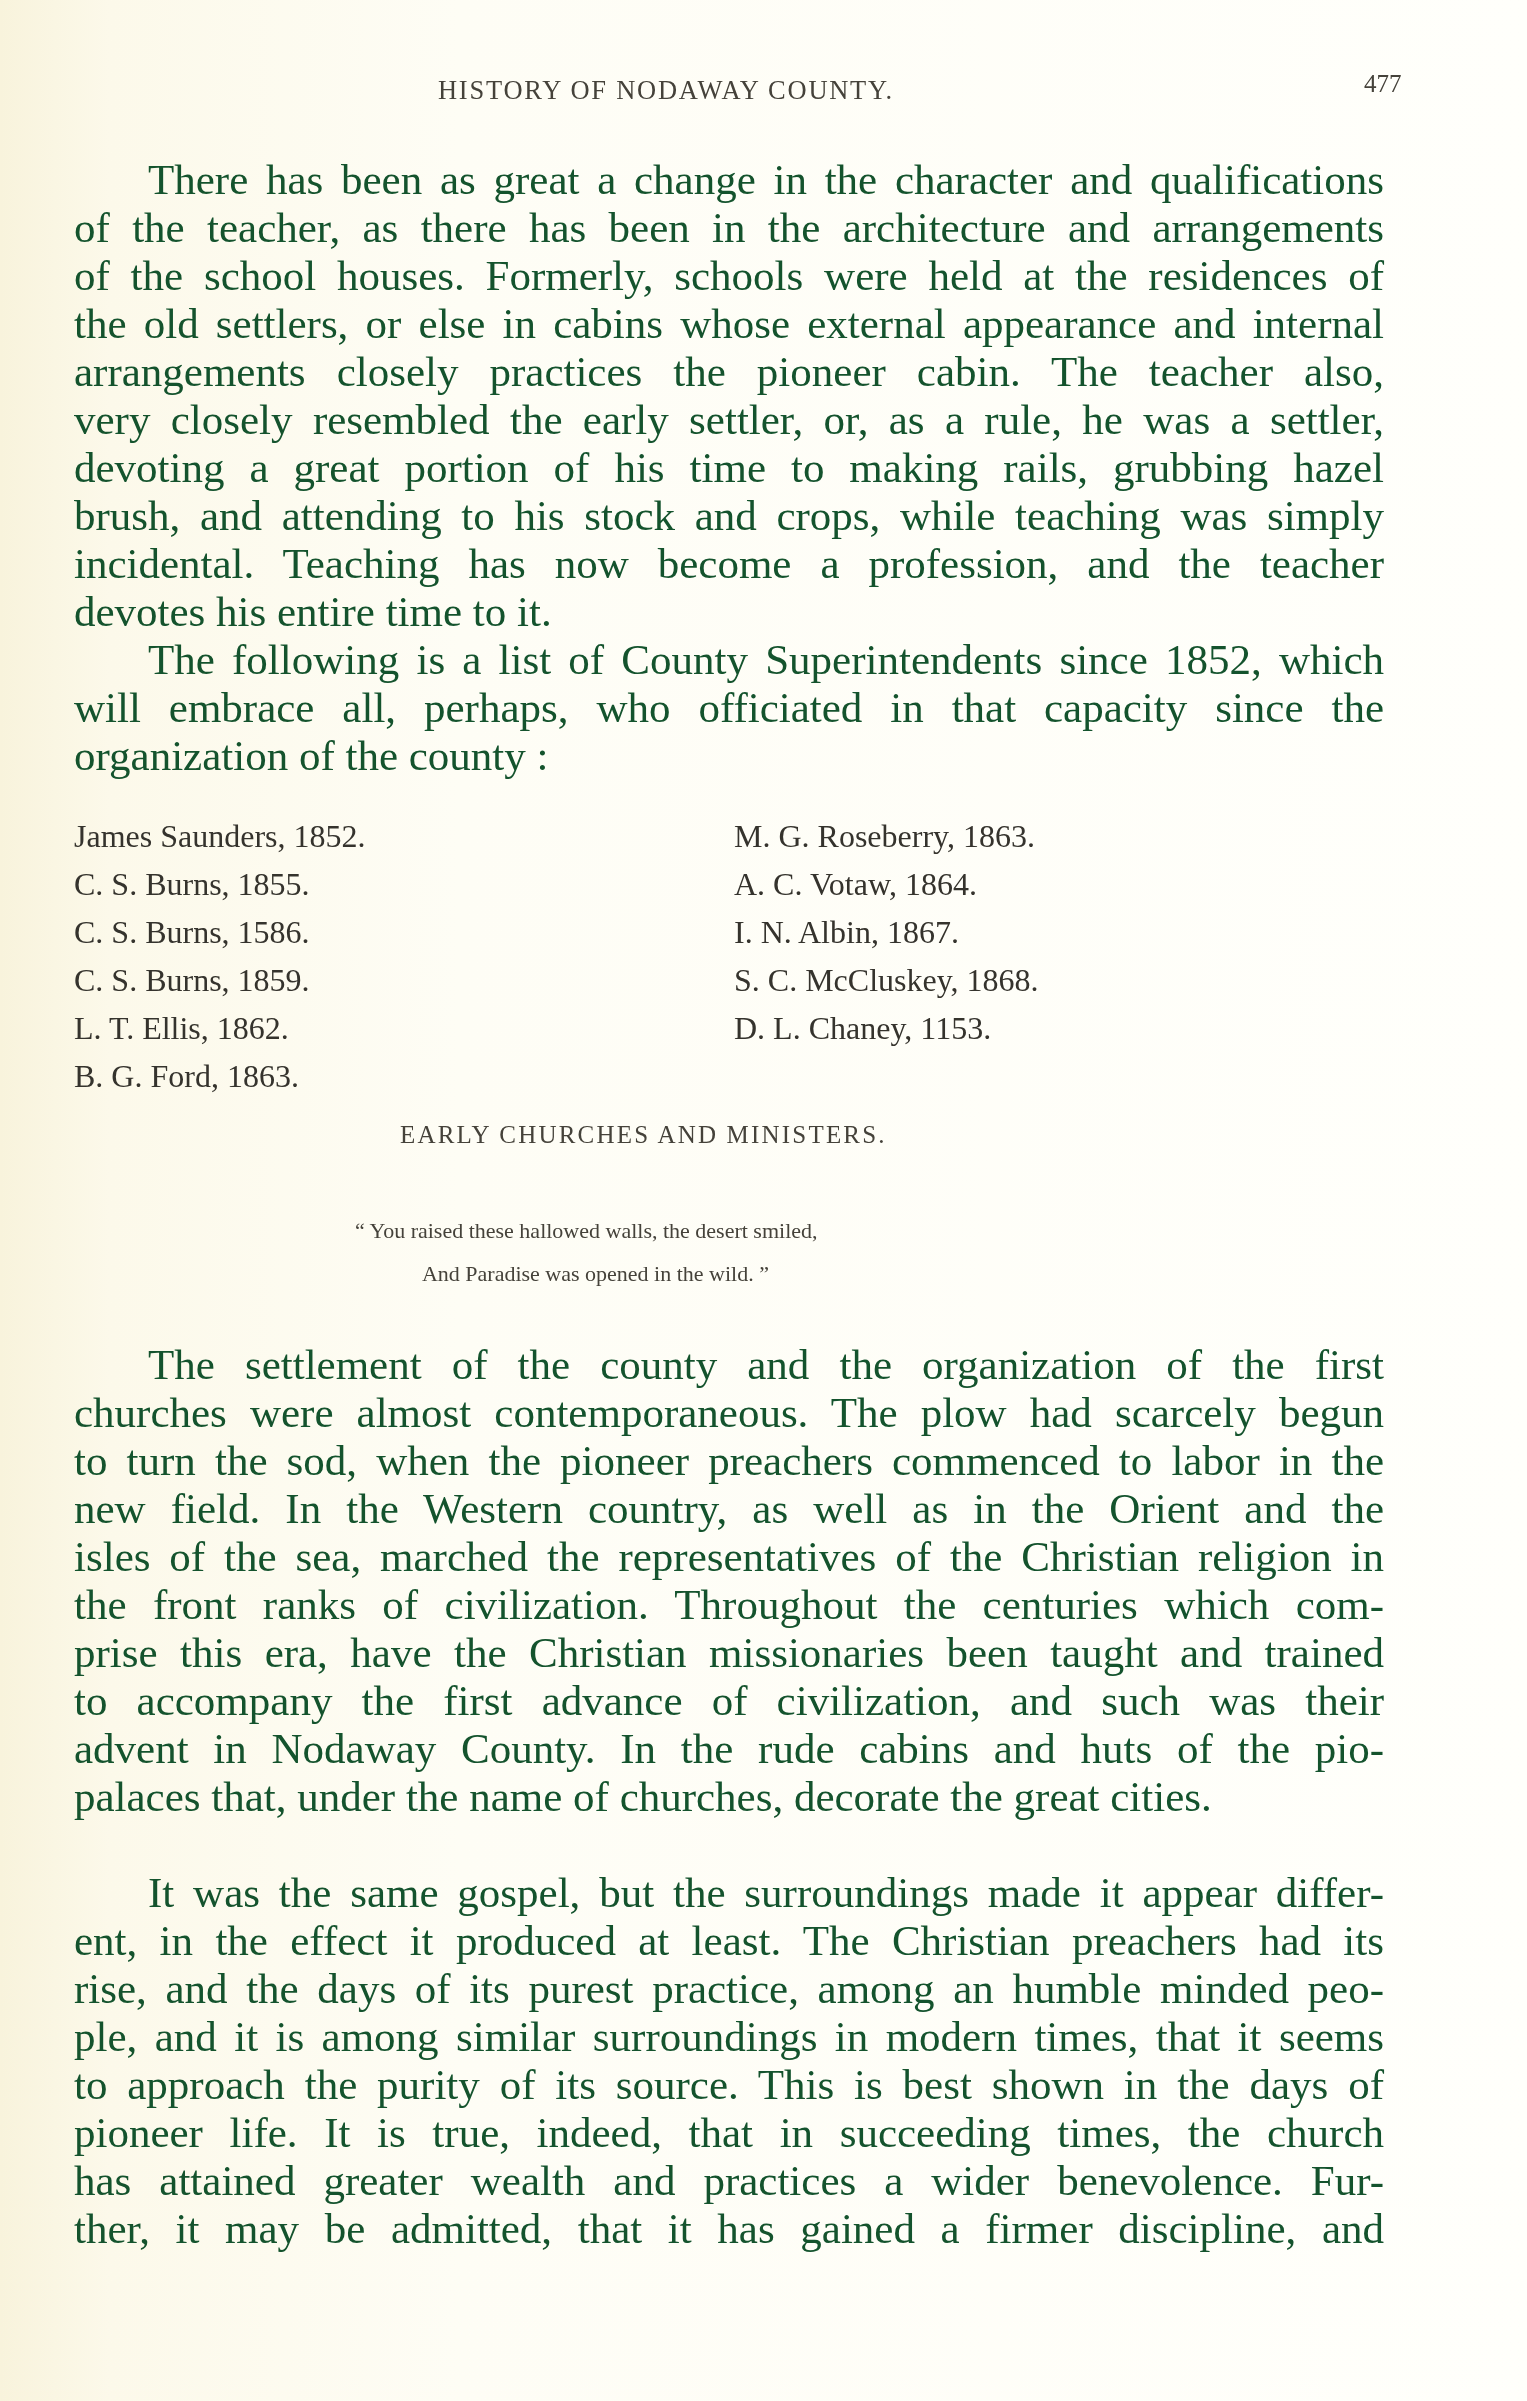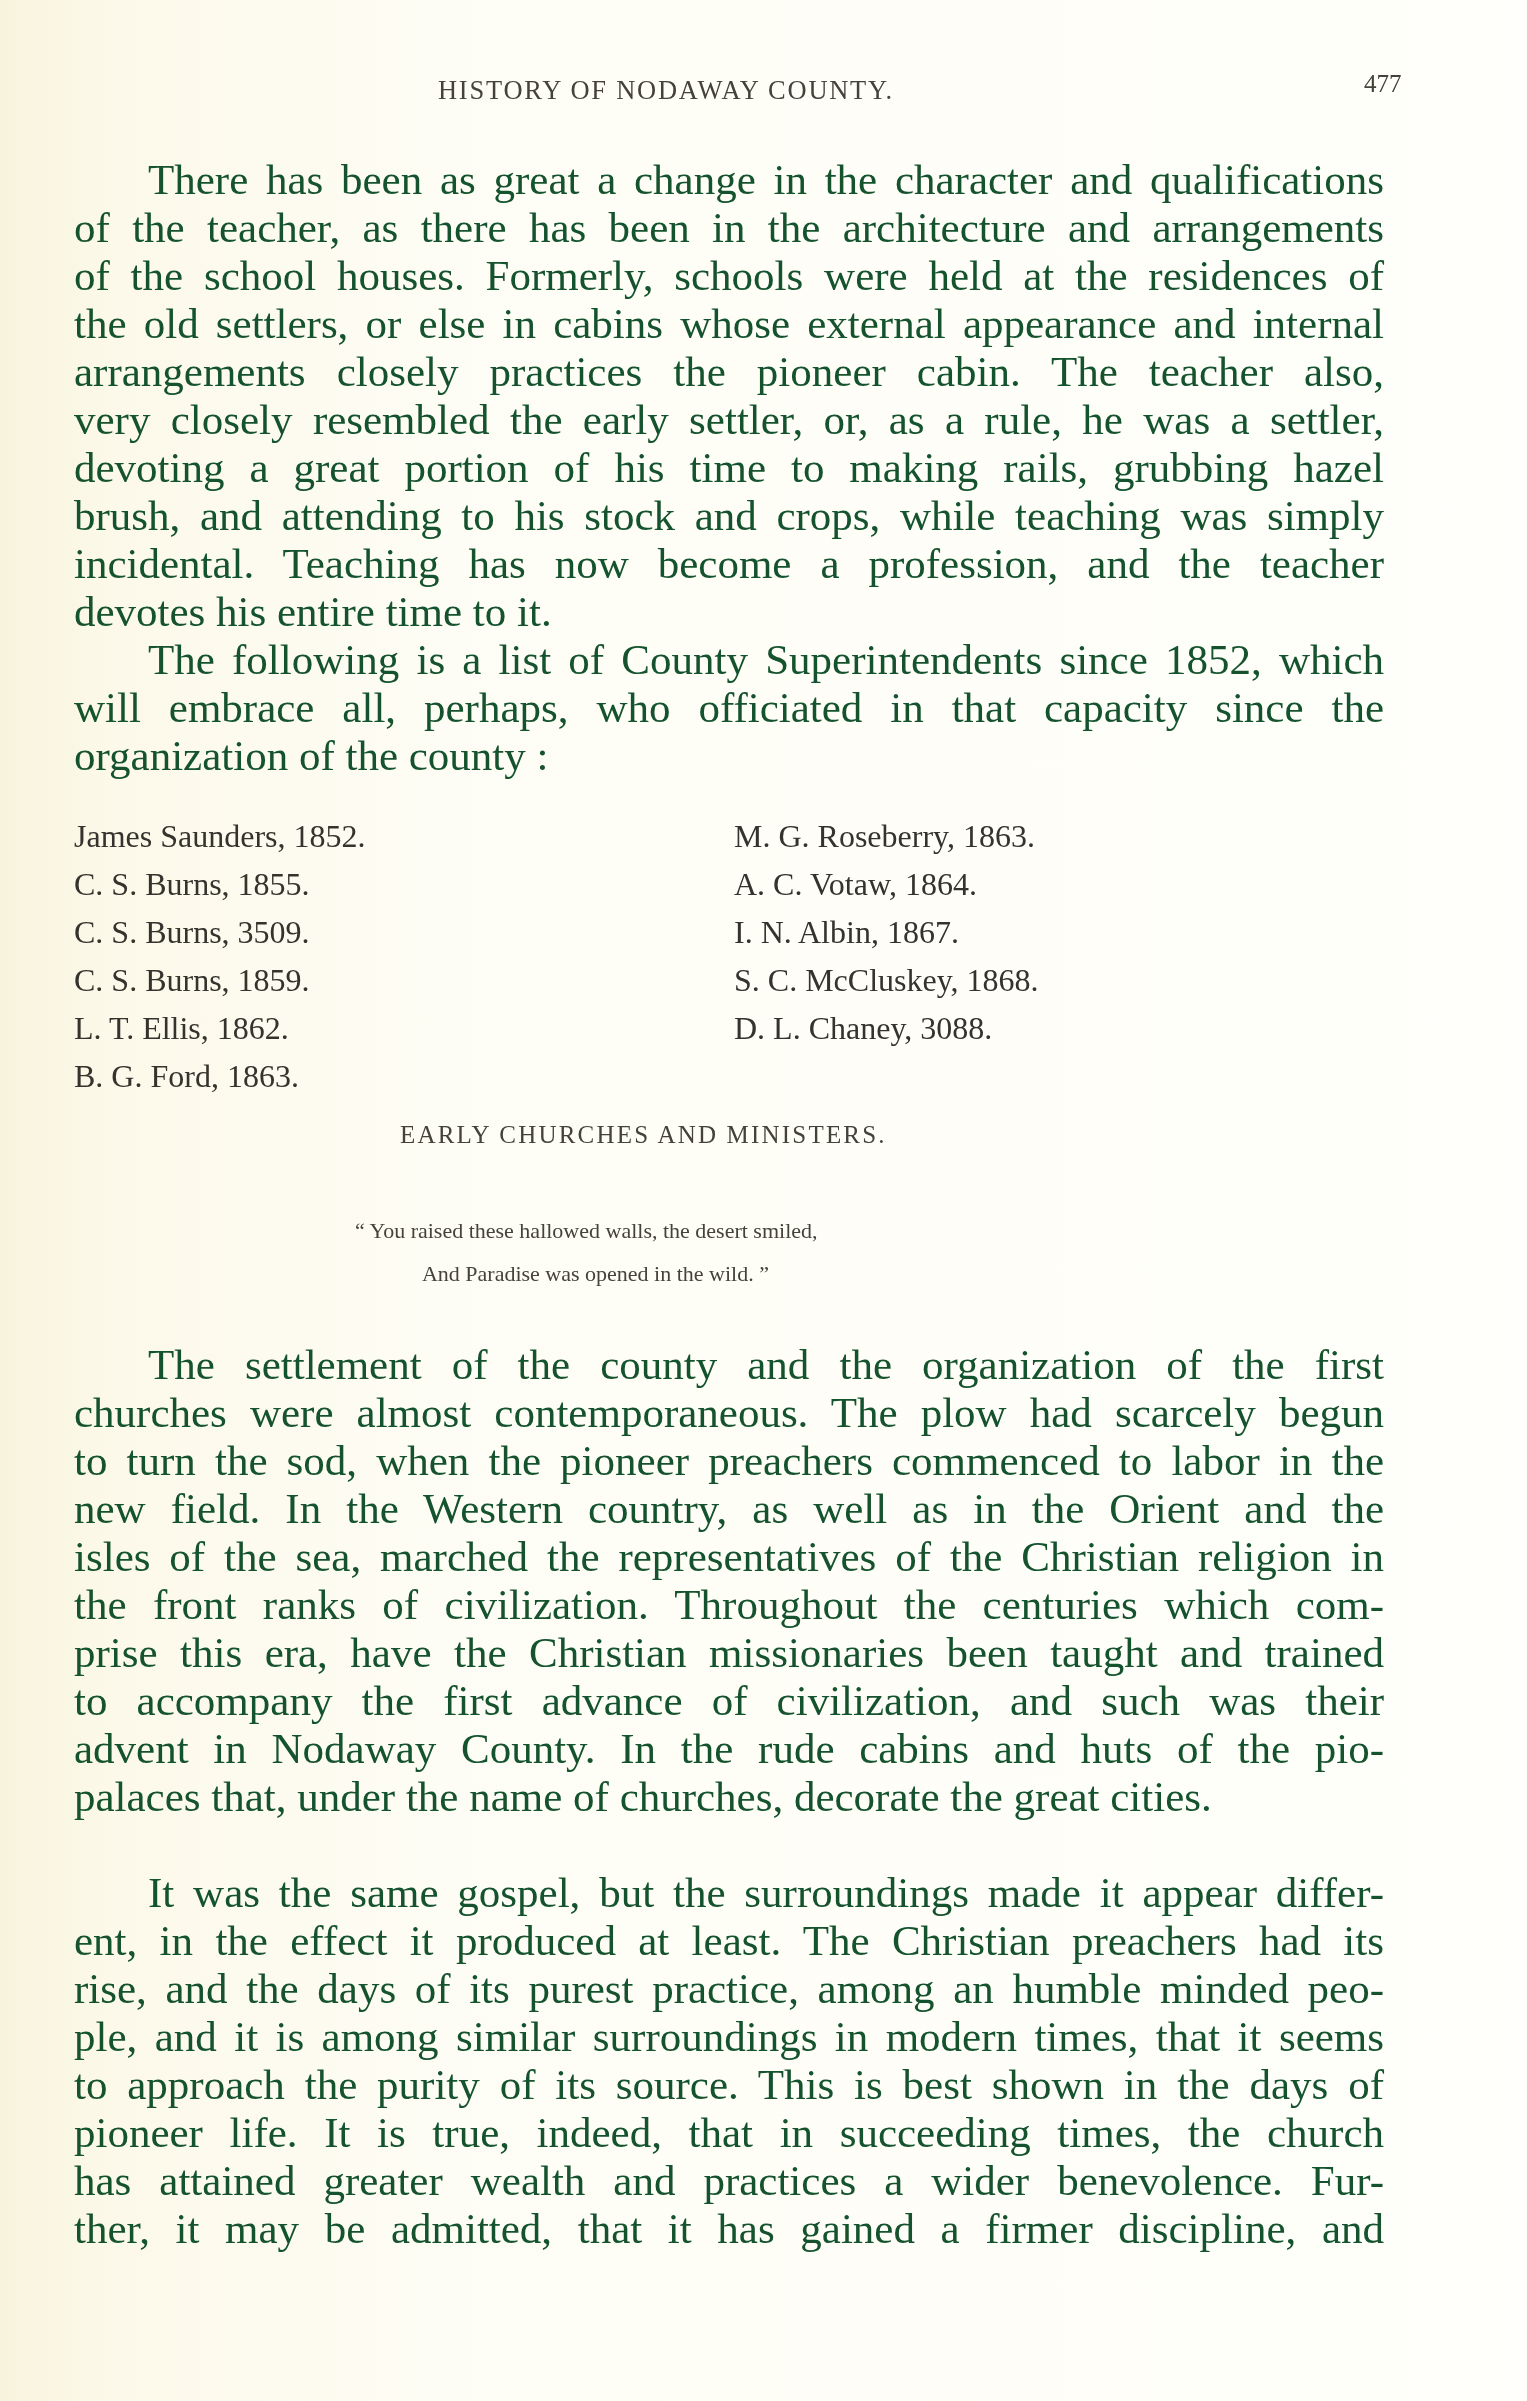--- a/index.html
+++ b/index.html
@@ -78,31 +78,31 @@
   <div class="body-text p2">
     <span class="line indent" style="white-space: normal;">The following is a list of County Superintendents since 1852, which</span>
     <span class="line" style="white-space: normal;">will embrace all, perhaps, who officiated in that capacity since the</span>
     <span class="line last" style="white-space: normal;">organization of the county :</span>
   </div>
 
   <div class="list">
     <div class="col col-left">
       <span class="list-item">James Saunders, 1852.</span>
       <span class="list-item">C. S. Burns, 1855.</span>
-      <span class="list-item">C. S. Burns, 3509.</span>
+      <span class="list-item">C. S. Burns, 1586.</span>
       <span class="list-item">C. S. Burns, 1859.</span>
       <span class="list-item">L. T. Ellis, 1862.</span>
       <span class="list-item">B. G. Ford, 1863.</span>
     </div>
     <div class="col col-right">
       <span class="list-item">M. G. Roseberry, 1863.</span>
       <span class="list-item">A. C. Votaw, 1864.</span>
       <span class="list-item">I. N. Albin, 1867.</span>
       <span class="list-item">S. C. McCluskey, 1868.</span>
-      <span class="list-item">D. L. Chaney, 3088.</span>
+      <span class="list-item">D. L. Chaney, 1153.</span>
     </div>
   </div>
 
   <div class="section-heading">EARLY CHURCHES AND MINISTERS.</div>
 
   <div class="epigraph">
     <div>“ You raised these hallowed walls, the desert smiled,</div>
     <div class="l2">And Paradise was opened in the wild. ”</div>
   </div>
 

